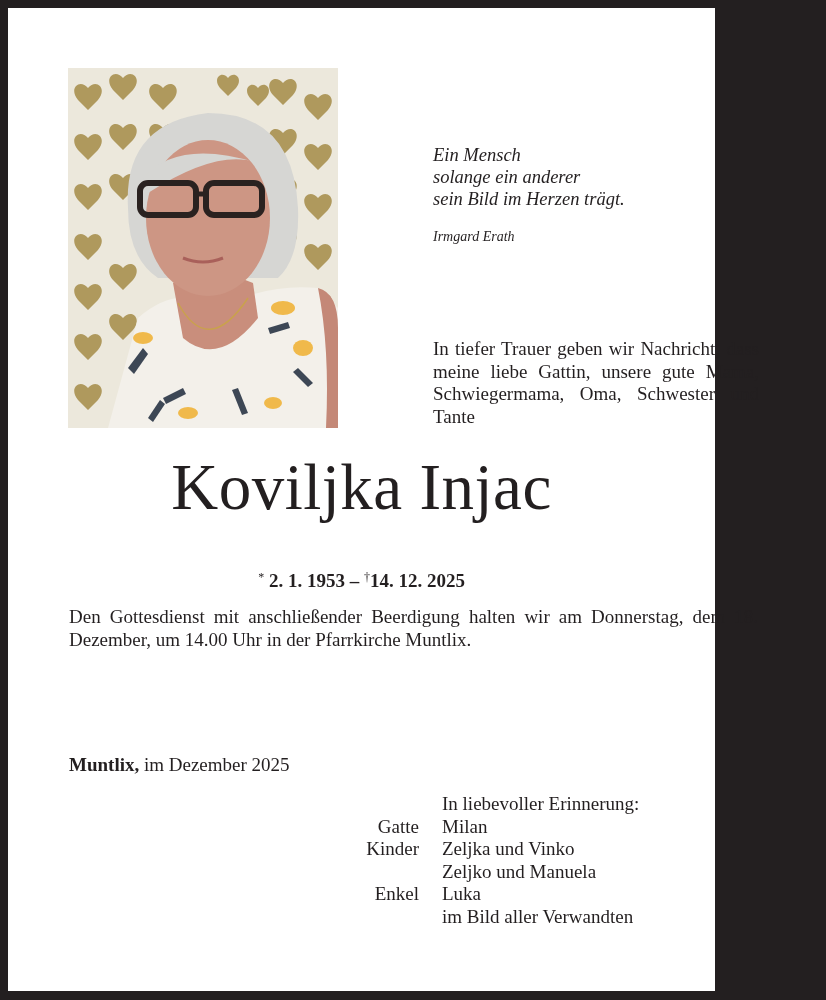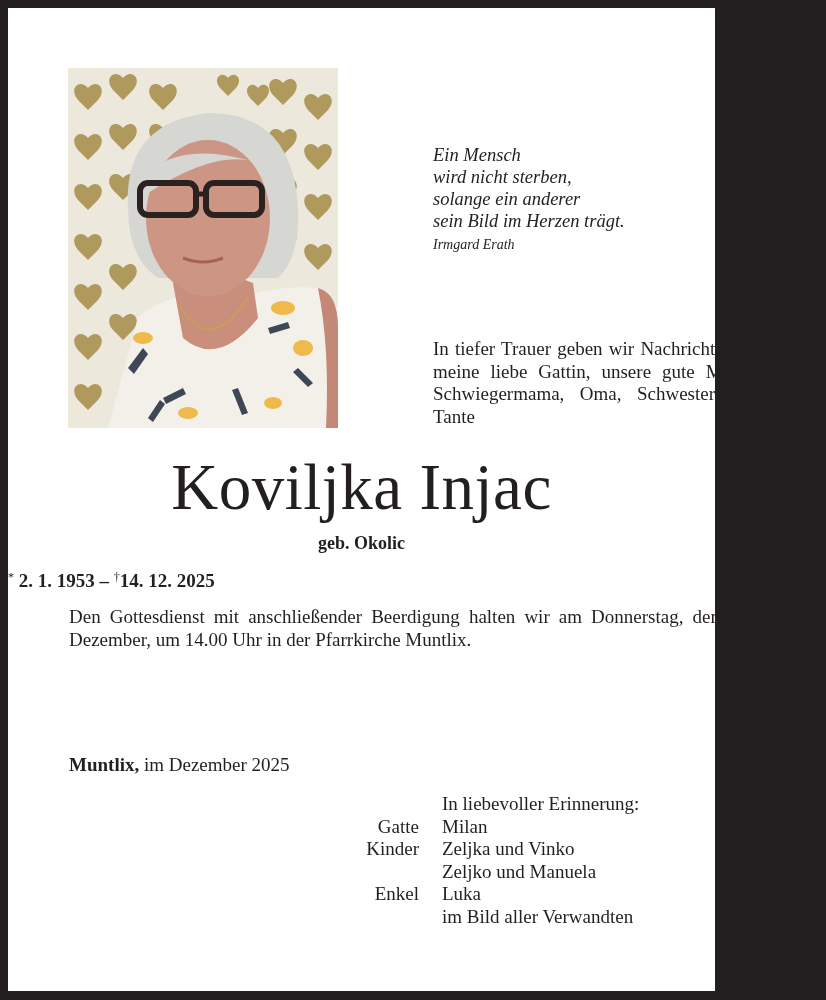--- a/index.html
+++ b/index.html
@@ -31,21 +31,21 @@
       left: 425px; top: 136px;
       font-style: italic;
       font-size: 18.5px;
       line-height: 22px;
     }
     .quote .line { display: block; white-space: nowrap; }
     .quote .author {
       display: block;
       font-size: 14px;
       line-height: 20px;
-      margin-top: 3px;
+      margin-top: 17px;
     }
 
     .intro {
       position: absolute;
       left: 425px; top: 330px;
       width: 326px;
       font-size: 19px;
       line-height: 22.5px;
       text-align: justify;
     }
@@ -62,21 +62,21 @@
       position: absolute;
       left: 0; right: 0; top: 524px;
       text-align: center;
       font-weight: bold;
       font-size: 18px;
       line-height: 22px;
     }
     .dates {
       position: absolute;
       left: 0; right: 0; top: 557px;
-      text-align: left;
+      text-align: center;
       font-weight: bold;
       font-size: 19px;
       line-height: 24px;
     }
     .dates sup { font-size: 12px; vertical-align: 6px; font-weight: normal; }
 
     .body-text {
       position: absolute;
       left: 61px; top: 598px;
       width: 689px;
@@ -171,30 +171,28 @@
       <line x1="128" y1="126" x2="138" y2="126" stroke="#2a2220" stroke-width="5"></line>
 
       <path d="M115 190 Q135 198 155 190" stroke="#a9605a" stroke-width="3" fill="none"></path>
 
       <path d="M110 235 Q140 290 180 230" stroke="#c9a24c" stroke-width="1.5" fill="none"></path>
     </svg>
   </div>
 
   <div class="quote">
     <span class="line">Ein Mensch</span>
-    <span class="line">wird nicht sterben,</span>
     <span class="line">solange ein anderer</span>
     <span class="line">sein Bild im Herzen trägt.</span>
     <span class="author">Irmgard Erath</span>
   </div>
 
   <div class="intro">In tiefer Trauer geben wir Nachricht, dass meine liebe Gattin, unsere gute Mama, Schwiegermama, Oma, Schwester und Tante</div>
 
   <div class="name">Koviljka Injac</div>
-  <div class="born">geb. Okolic</div>
   <div class="dates">
     <sup>*</sup>
     <span>2. 1. 1953</span>
     <span>–</span>
     <sup>†</sup><span>14. 12. 2025</span>
   </div>
 
   <div class="body-text">
     <p>Den Gottesdienst mit anschließender Beerdigung halten wir am Donnerstag, dem 18. Dezember, um 14.00 Uhr in der Pfarrkirche Muntlix.</p>
   </div>

